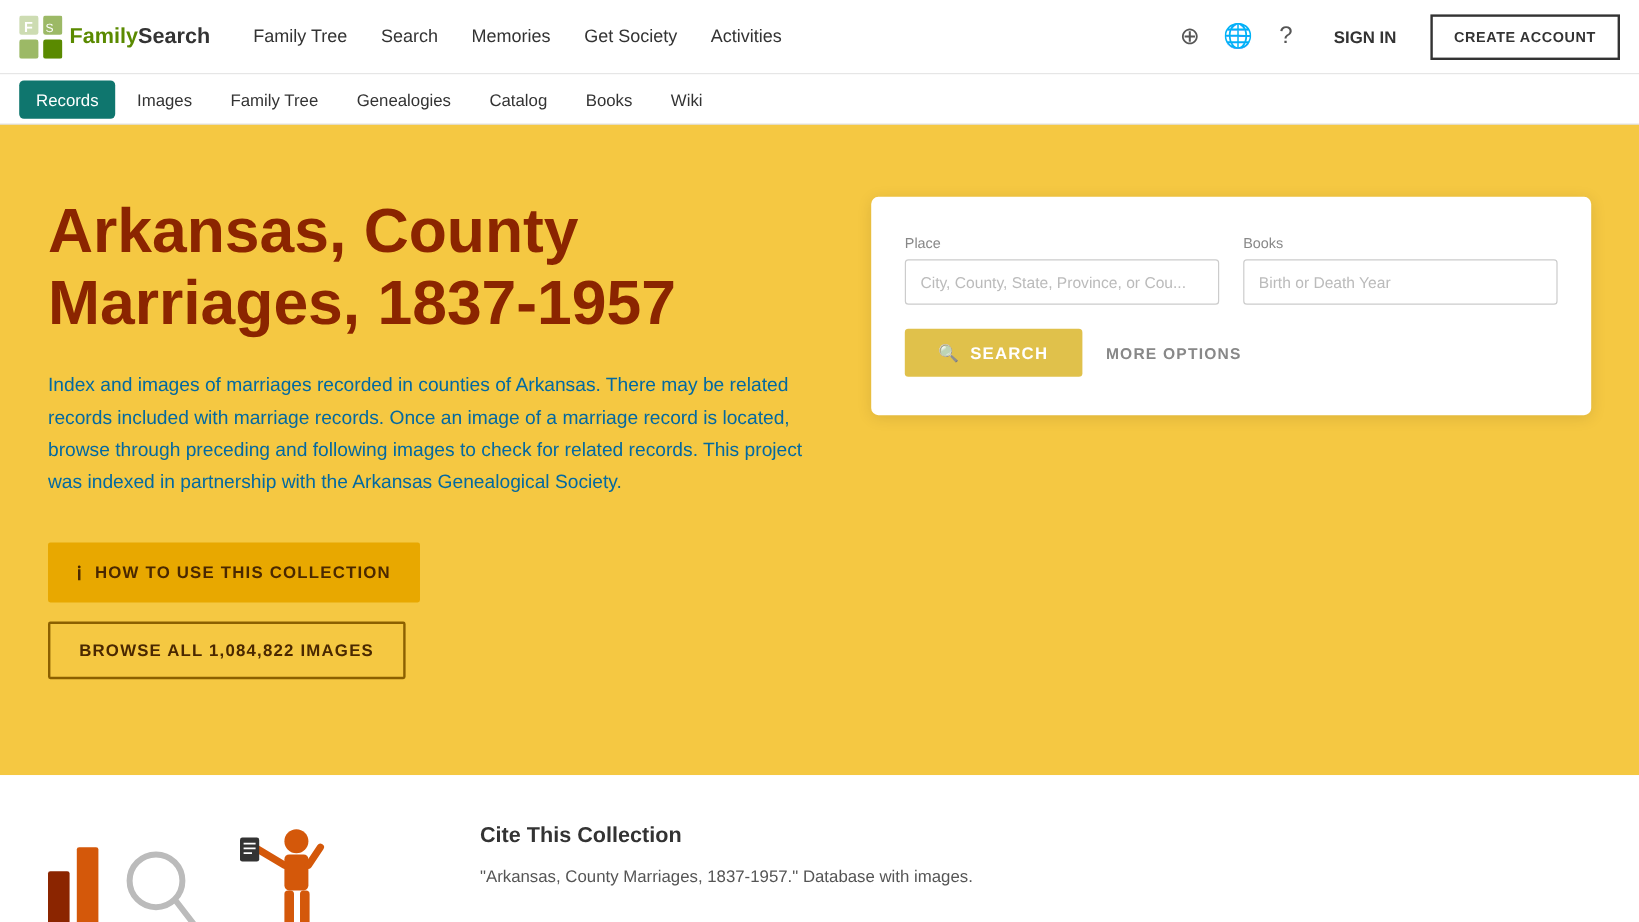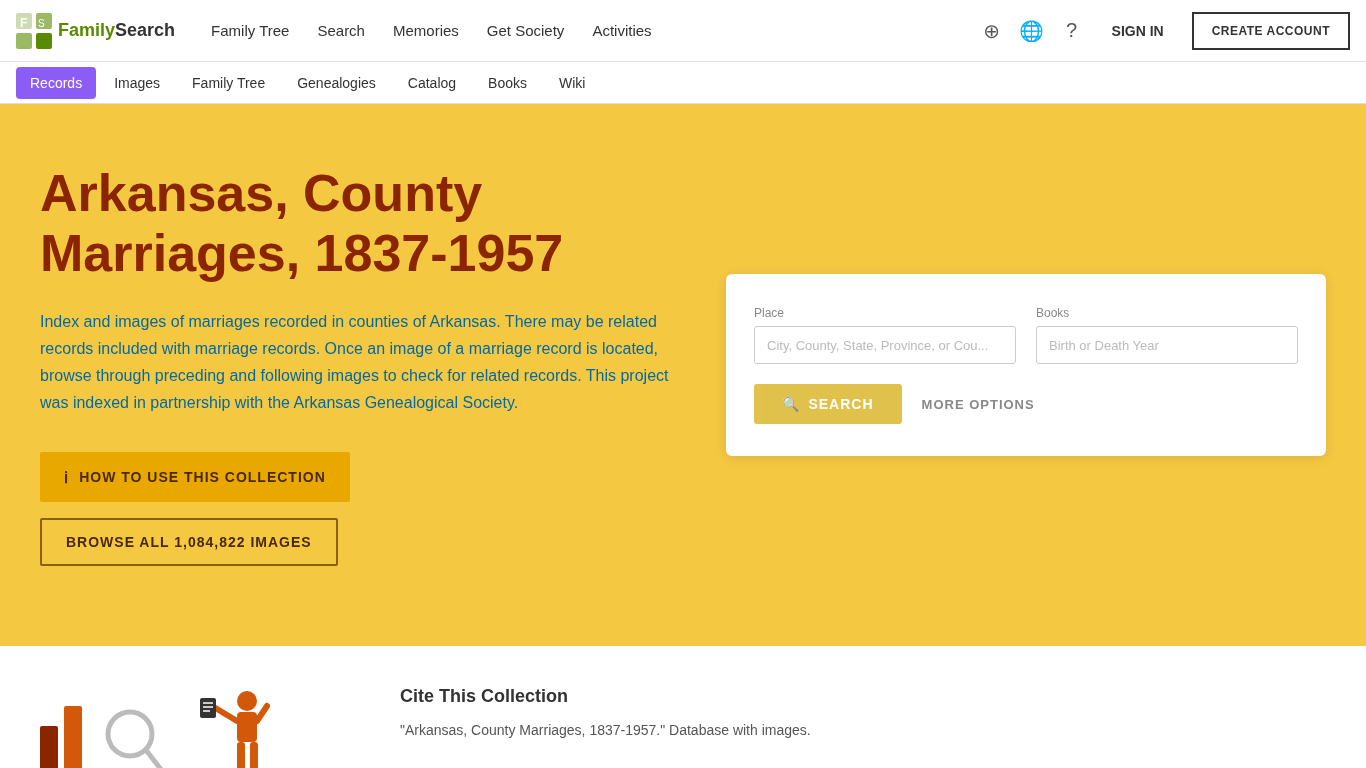--- a/index.html
+++ b/index.html
@@ -90,32 +90,32 @@
       gap: 4px;
     }
     .second-nav a {
       text-decoration: none;
       color: #333;
       font-size: 14px;
       padding: 8px 14px;
       border-radius: 4px;
     }
     .second-nav a.active {
-      background: #8b5cf6;
+      background: #0f766e;
       color: #fff;
       border-radius: 4px;
     }
 
     
     .hero {
       background: #f5c842;
       padding: 60px 40px 80px 40px;
       display: flex;
       gap: 40px;
-      align-items: center;
+      align-items: flex-start;
       min-height: 520px;
     }
     .hero-left {
       flex: 1;
       max-width: 650px;
     }
     .hero-title {
       font-size: 52px;
       color: #8b2500;
       font-weight: 700;

